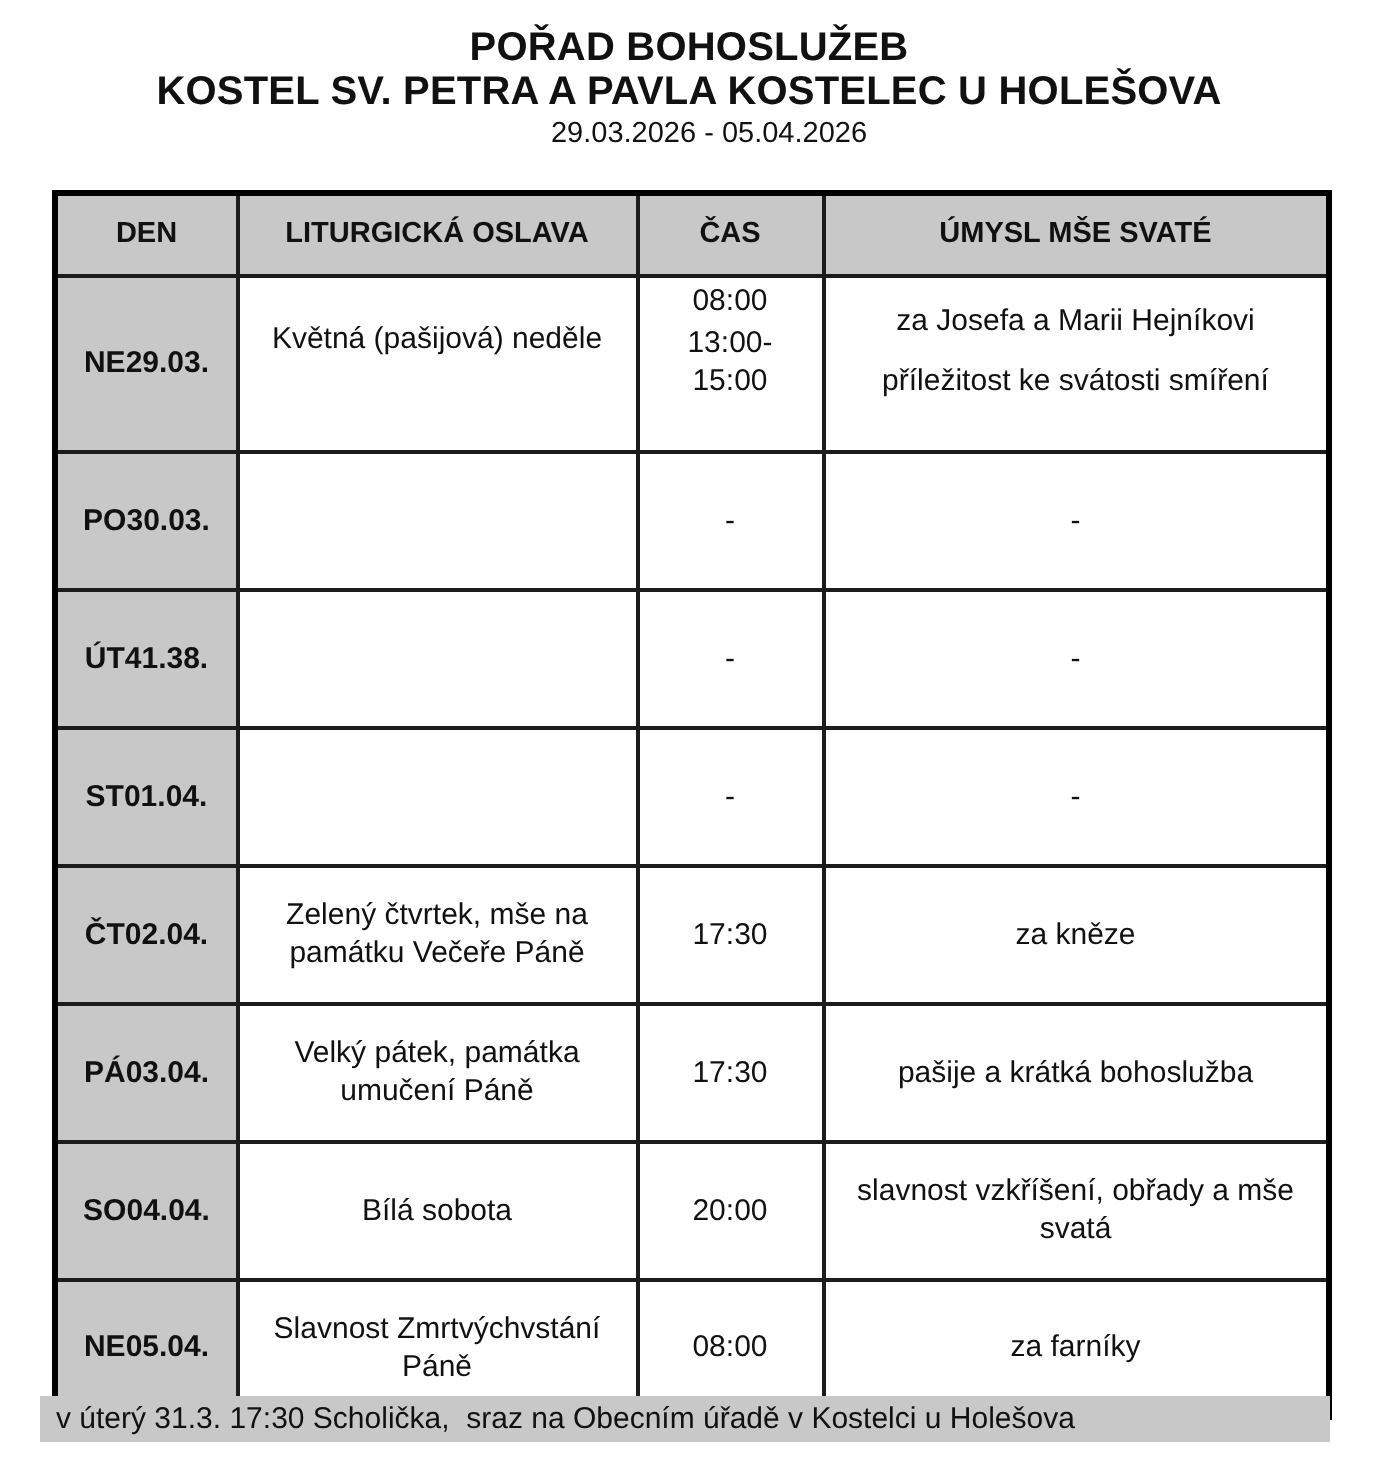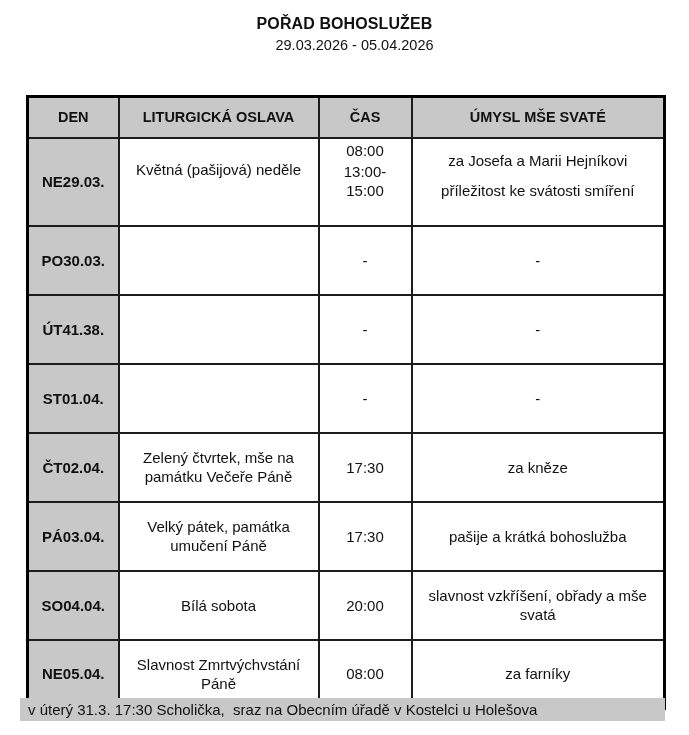--- a/index.html
+++ b/index.html
@@ -18,21 +18,21 @@
   .page {
     position: relative;
     width: 689px;
     height: 735px;
     background: #ffffff;
     overflow: hidden;
   }
   .titles { padding-top: 13px; text-align: center; }
   .title, .subtitle {
     font-weight: 700;
-    font-size: 16px;
+    font-size: 20px;
     line-height: 22px;
     letter-spacing: 0.1px;
   }
   .daterange { font-size: 14.5px; line-height: 21px; padding-left: 20px; }
 
   table.schedule {
     position: absolute;
     left: 26px;
     top: 95px;
     width: 637px;
@@ -98,20 +98,21 @@
     white-space: pre;
   }
 </style>
 </head>
 <body>
 
 <div class="page">
 
   <div class="titles">
     <div class="title">POŘAD BOHOSLUŽEB</div>
+    <div class="subtitle">KOSTEL SV. PETRA A PAVLA KOSTELEC U HOLEŠOVA</div>
     <div class="daterange">29.03.2026 - 05.04.2026</div>
   </div>
 
   <table class="schedule">
     <colgroup>
       <col style="width:91px">
       <col style="width:200px">
       <col style="width:93px">
       <col style="width:253px">
     </colgroup>

